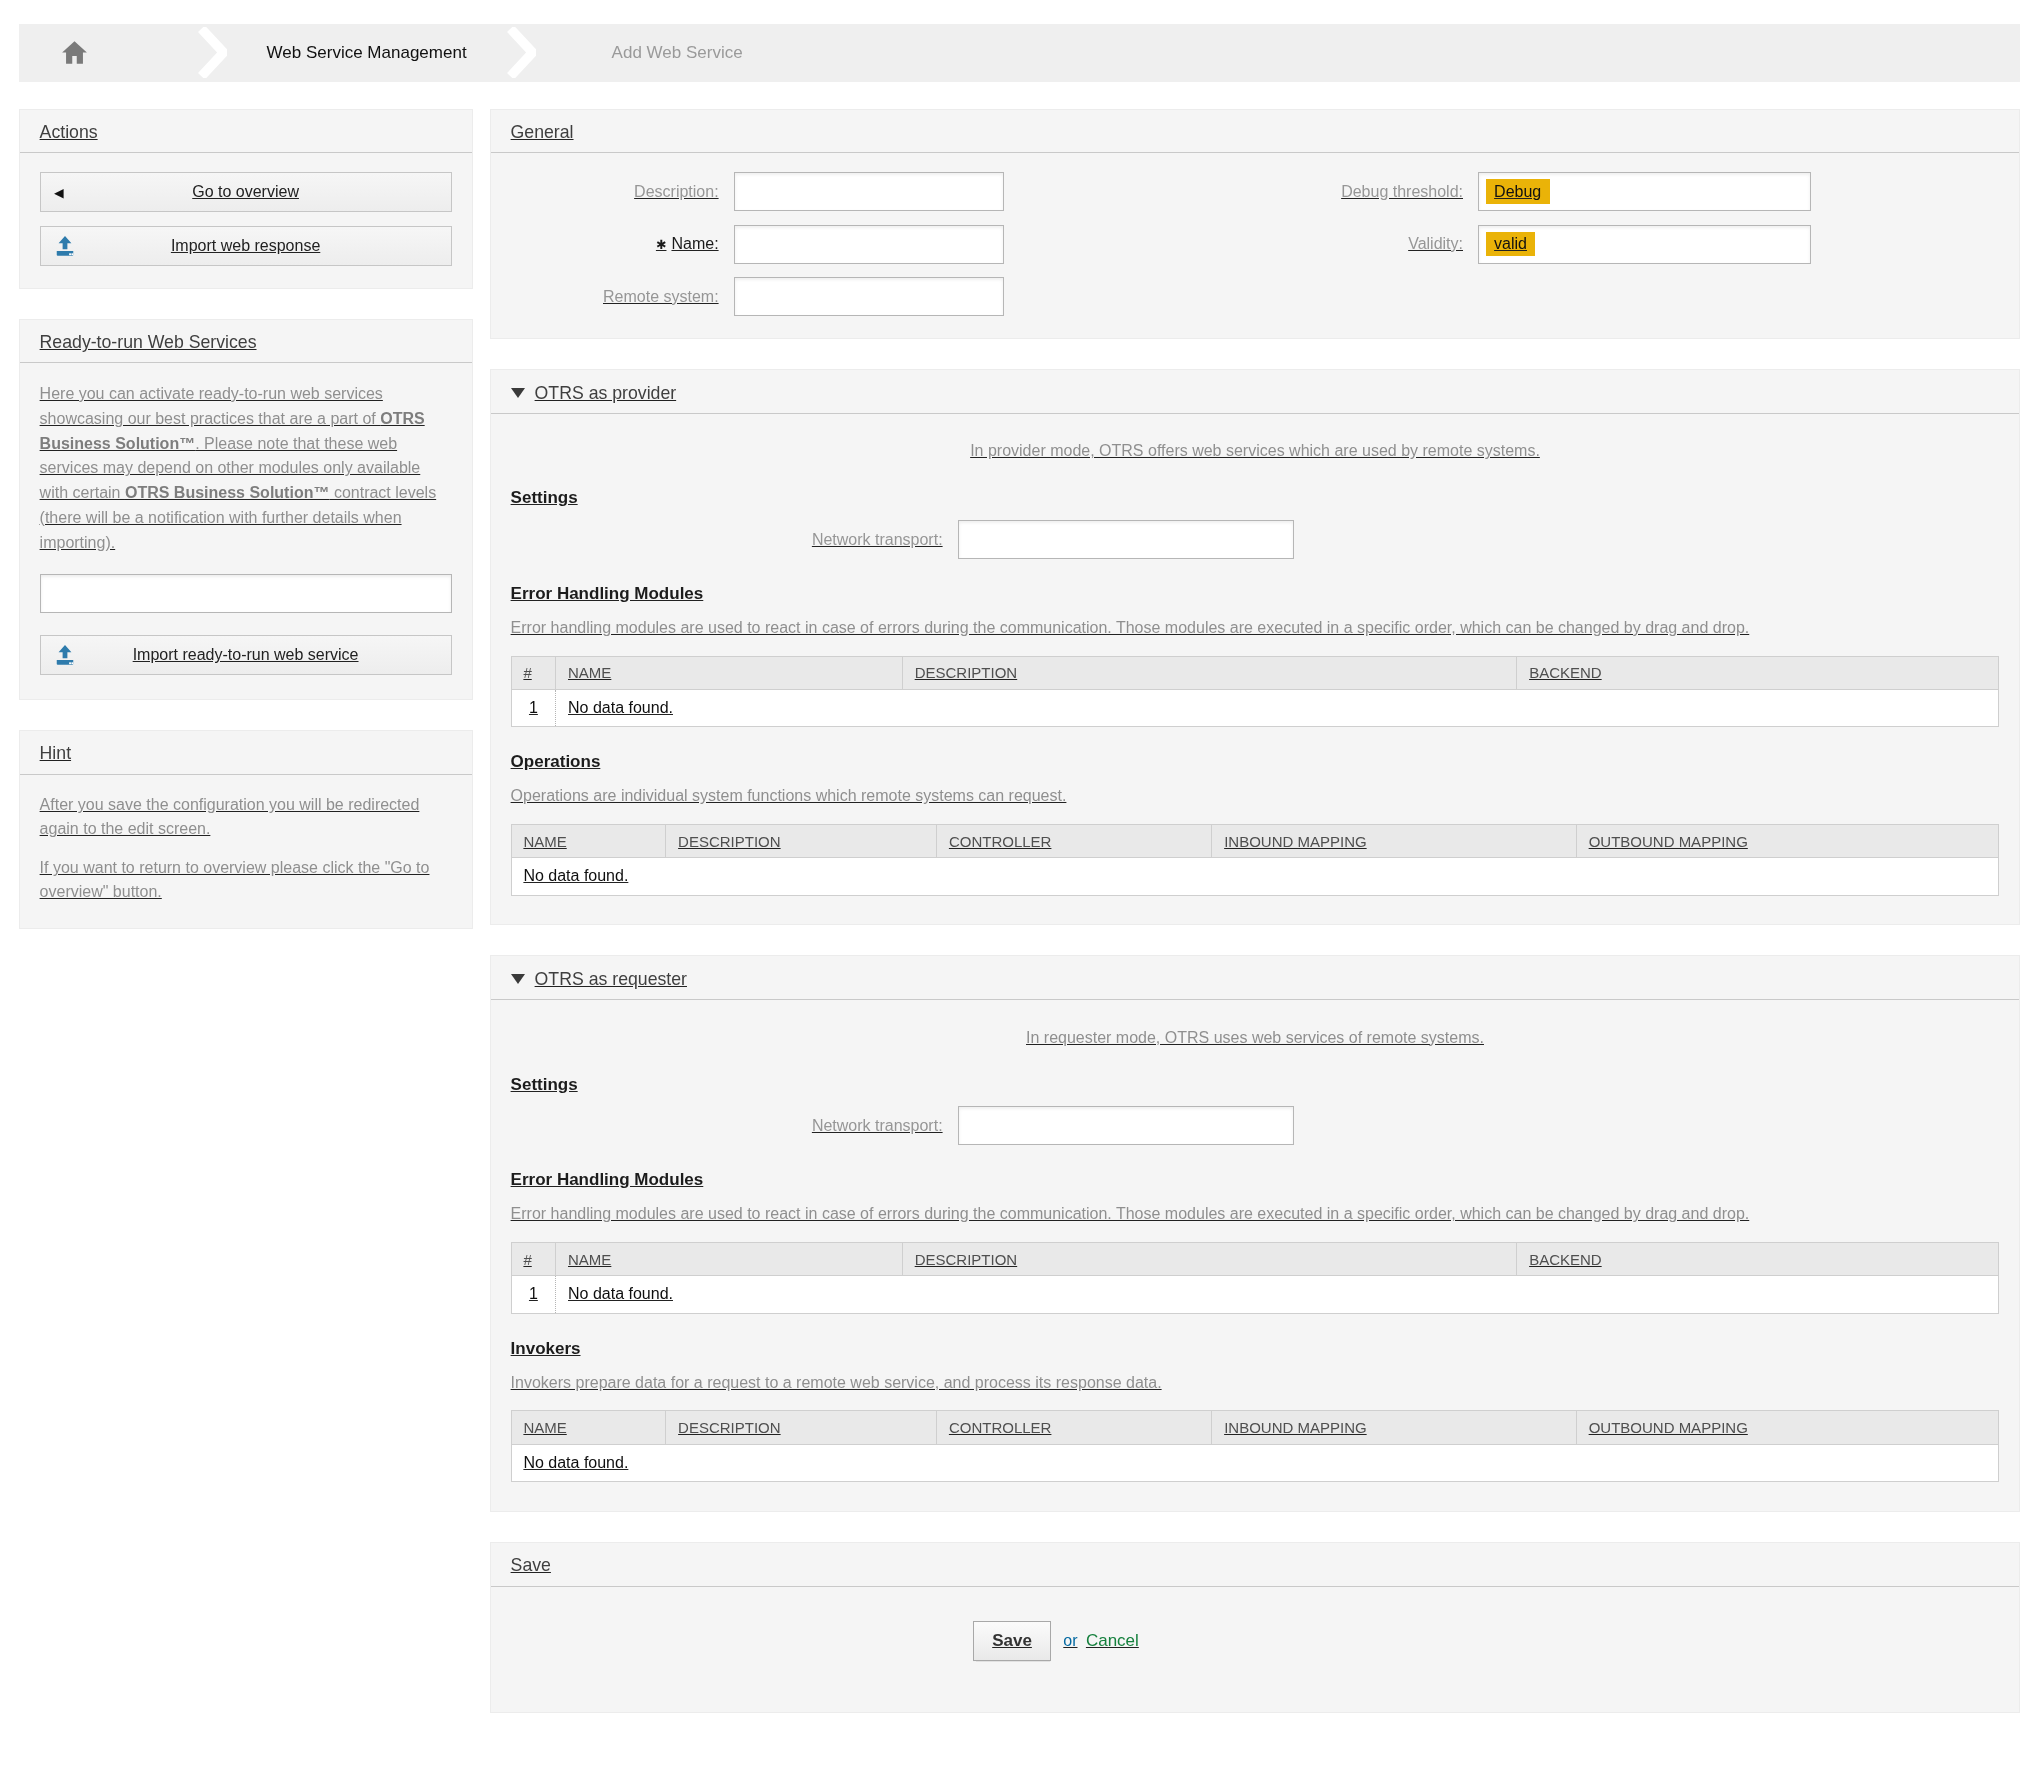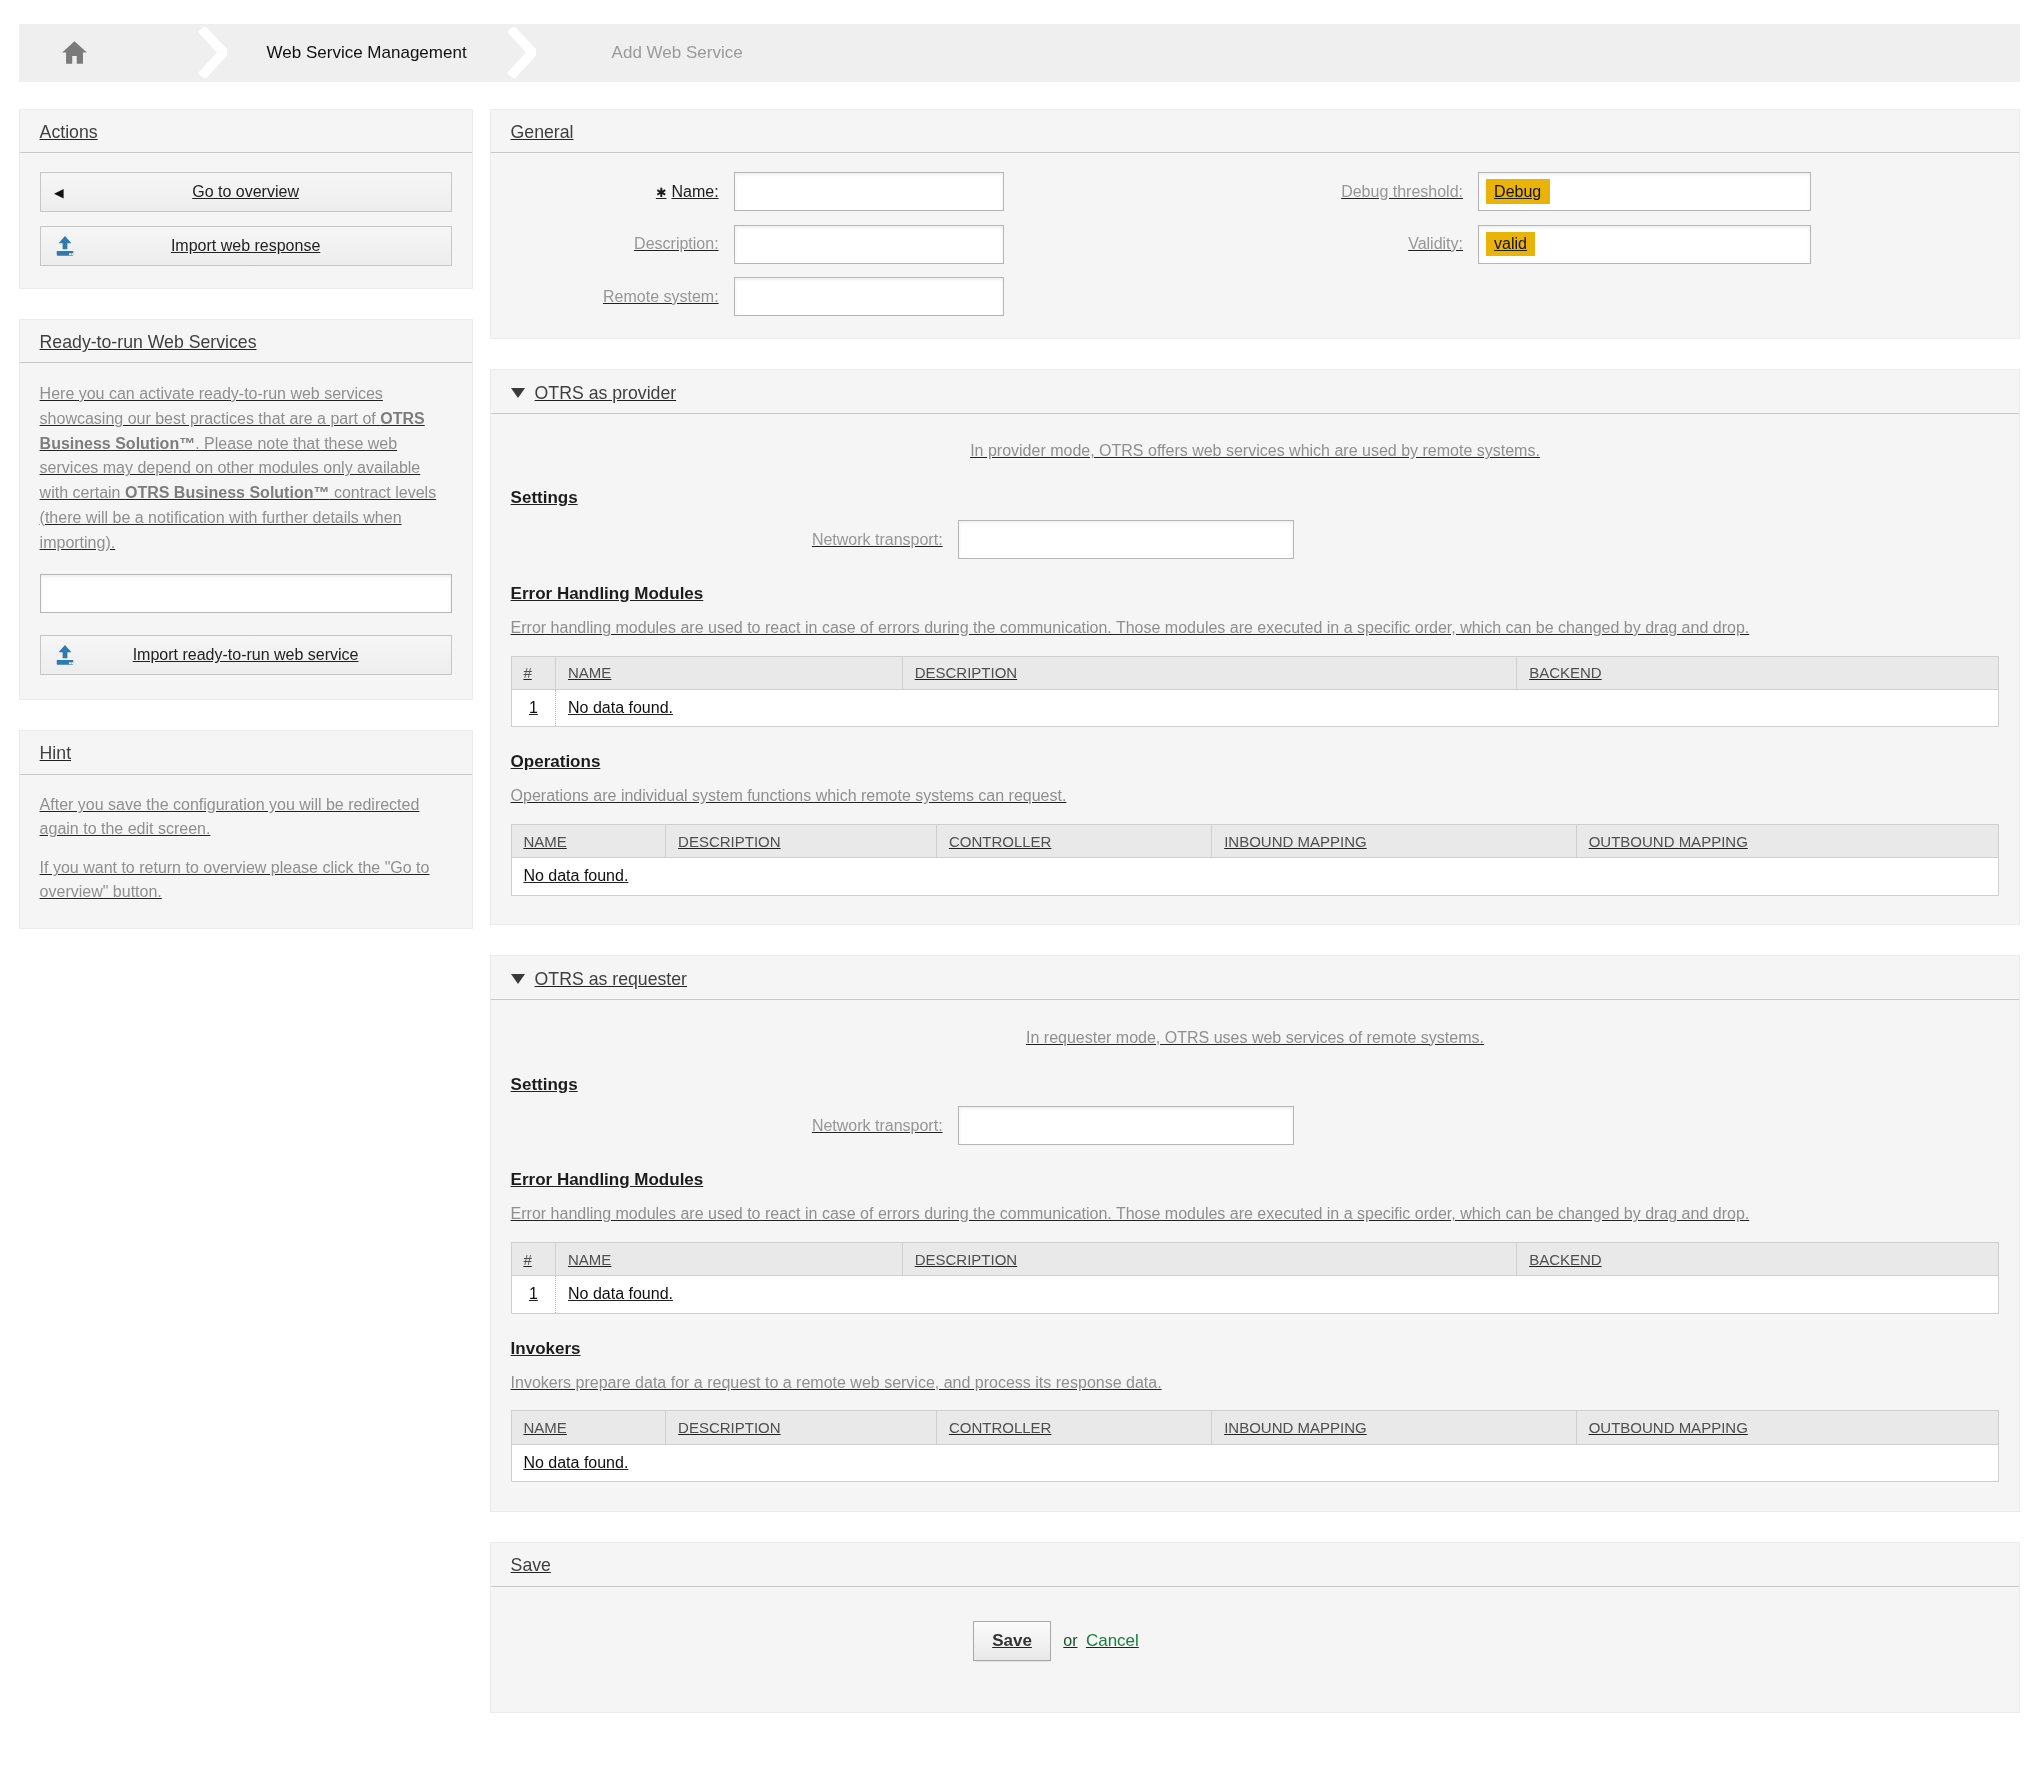--- a/index.html
+++ b/index.html
@@ -84,21 +84,21 @@
   td.idx { text-align:center; }
   td.dotted { border-left:0.8px dotted #b5b5b5; }
   
   .save-body { padding:34px 20px 51px 20px; }
   .save-row { margin-left:462px; display:flex; align-items:center; }
   .save-btn {
     padding:9.3px 18.6px; background:linear-gradient(#fbfbfb,#e9e9e9);
     border:0.8px solid #a8a8a8; font-weight:bold; font-size:17px; color:#333;
     cursor:pointer; box-shadow:0 0.8px 0.8px rgba(0,0,0,0.08);
   }
-  .or-txt { margin:0 8.4px 0 11.8px; font-size:16px; color:#14532d; }
+  .or-txt { margin:0 8.4px 0 11.8px; font-size:16px; color:#0369a1; }
   .cancel-link { color:#15803d; font-size:17px; text-decoration:none; cursor:pointer; }
 </style>
 </head>
 <body>
 
 <div class="crumb-bar">
   <span class="crumb-home">
     <svg width="27" height="25" viewBox="0 0 24 22">
       <path d="M12 1 L23 11 H19.5 V21 H14 V14 H10 V21 H4.5 V11 H1 Z" fill="#7a7a7a"></path>
     </svg>
@@ -181,25 +181,25 @@
   <div class="main">
 
     <div class="widget">
       <div class="widget-header">
         <span class="wtitle">General</span>
       </div>
       <div class="widget-body">
         <div class="form-cols">
           <div class="form-col">
             <div class="frow">
+              <span class="flabel">Description:</span>
+              <input class="tinput w320" style="">
+            </div>
+            <div class="frow">
               <span class="flabel dark"><span class="req-star">✱</span><span>Name:</span></span>
-              <input class="tinput w320" style="">
-            </div>
-            <div class="frow">
-              <span class="flabel">Description:</span>
               <input class="tinput w320" style="">
             </div>
             <div class="frow" style="margin-bottom:3.4px;">
               <span class="flabel">Remote system:</span>
               <input class="tinput w320" style="">
             </div>
           </div>
           <div class="form-col">
             <div class="frow">
               <span class="flabel">Debug threshold:</span>

